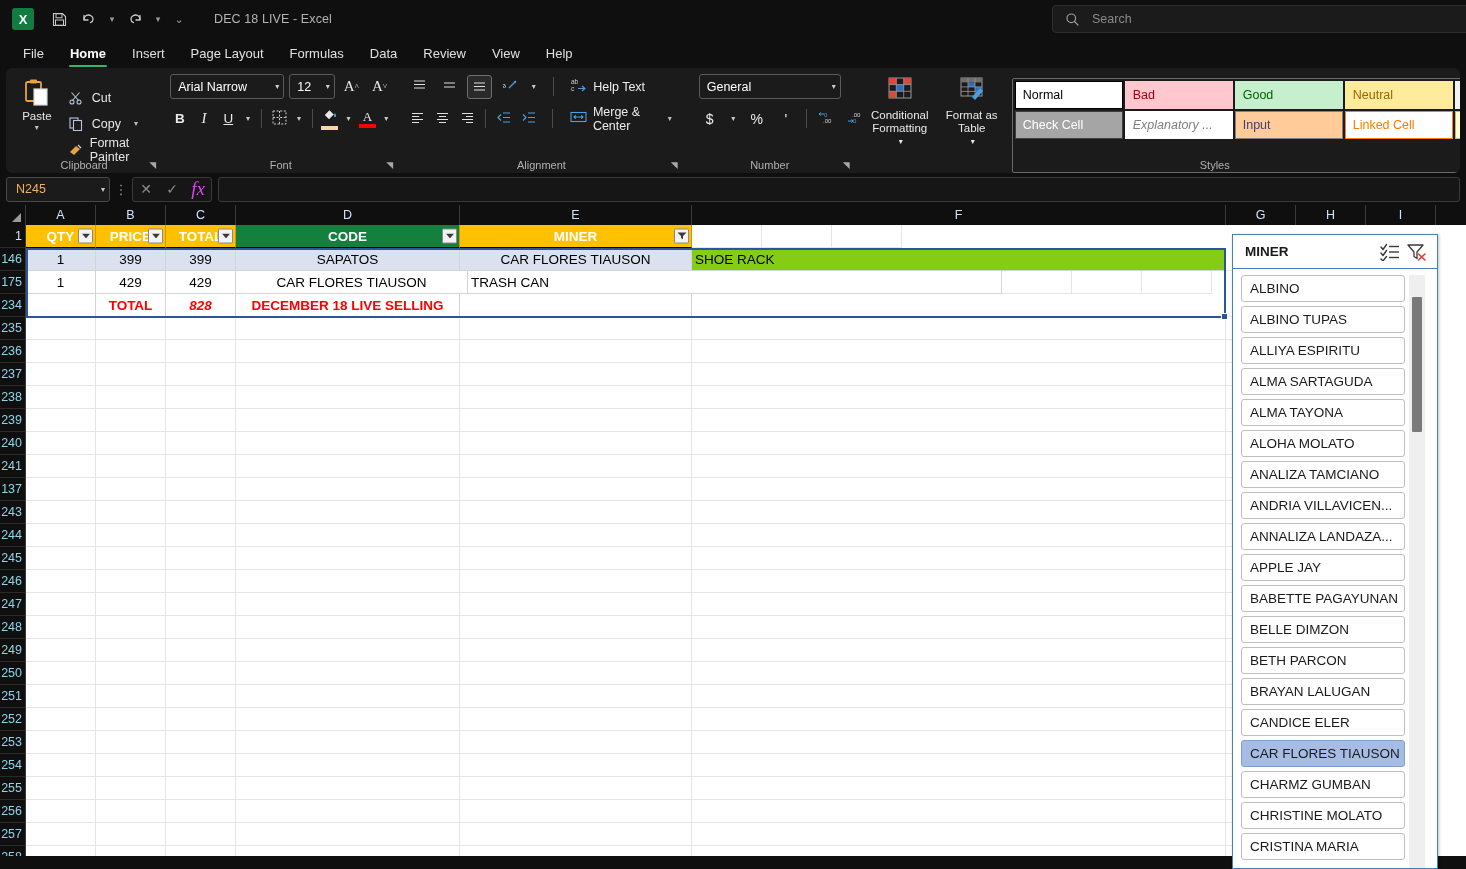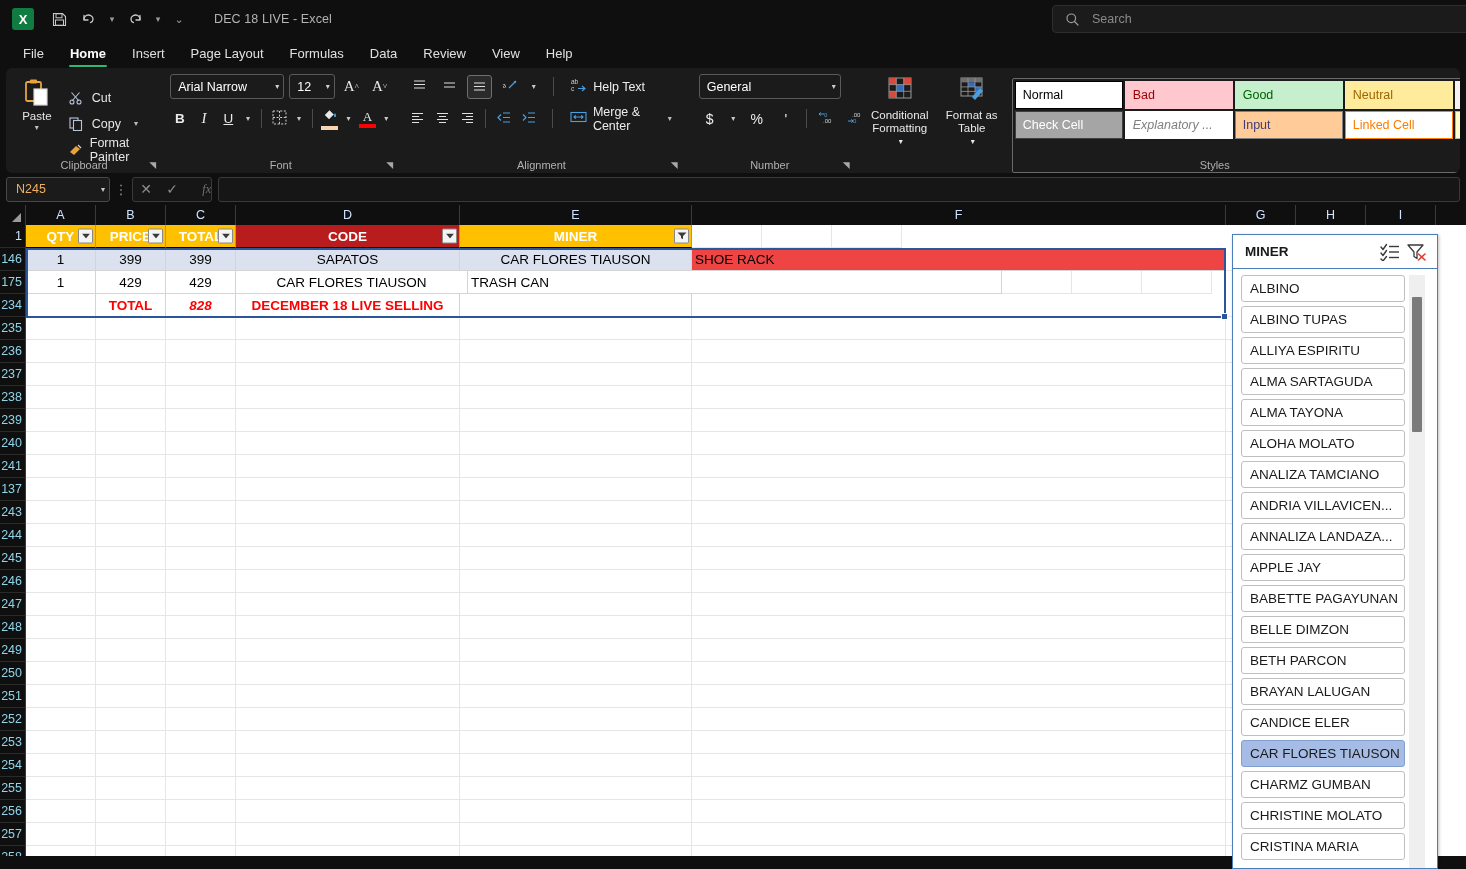--- a/index.html
+++ b/index.html
@@ -163,21 +163,21 @@
     color: #f0b060; font-size: 12.5px;
   }
   .namebox .cv { flex: 1; }
   .namebox .cc { color: #c8c8c8; font-size: 8px; }
   .fb-dots { width: 22px; text-align: center; color: #9a9a9a; font-size: 13px; }
   .fb-btns {
     height: 25px; display: flex; align-items: center;
     border: 1px solid #3a3a3a; border-radius: 3px; background: #161616;
   }
   .fb-btn { width: 26px; text-align: center; color: #8d8d8d; font-size: 14px; }
-  .fb-btn.fx { font-family: "Liberation Serif", serif; font-style: italic; color: #737373; font-size: 12px; text-align: right; }
+  .fb-btn.fx { font-family: "Liberation Serif", serif; font-style: italic; color: #d946ef; font-size: 19px; }
   .fb-input {
     flex: 1; height: 25px; margin-left: 6px;
     background: #161616; border: 1px solid #3a3a3a; border-radius: 3px;
   }
 
   
   .gridzone { position: relative; height: 651px; overflow: hidden; background: #fff; }
   .colhdr-row { display: flex; height: 20px; background: #0f0f0f; }
   .corner {
     width: 26px; background: #0f0f0f; position: relative;
@@ -763,21 +763,21 @@
             </span>
         </div>
         <div class="cell hdr" style="width: 70px; background: rgb(255, 192, 0);">
           <span>TOTAL</span>
           <span class="filter-btn">
               <svg width="8" height="5" viewBox="0 0 8 5">
                 <path d="M0 0 L8 0 L4 5 Z" fill="#3a3a3a"></path>
               </svg>
             </span>
         </div>
-        <div class="cell hdr" style="width: 224px; background: #b91c1c;">
+        <div class="cell hdr" style="width: 224px; background: #15803d;">
           <span>CODE</span>
           <span class="filter-btn">
               <svg width="8" height="5" viewBox="0 0 8 5">
                 <path d="M0 0 L8 0 L4 5 Z" fill="#3a3a3a"></path>
               </svg>
             </span>
         </div>
         <div class="cell hdr" style="width: 232px; background: rgb(255, 192, 0);">
           <span>MINER</span>
           <span class="filter-btn">
@@ -790,21 +790,21 @@
         <div class="cell empty" style="width:70px"></div>
         <div class="cell empty" style="width:70px"></div>
       </div>
 
       <div class="srow">
         <div class="cell ctr selrow" style="width: 70px; background: rgb(220, 225, 240);">1</div>
         <div class="cell ctr selrow" style="width: 70px; background: rgb(220, 225, 240);">399</div>
         <div class="cell ctr selrow" style="width: 70px; background: rgb(220, 225, 240);">399</div>
         <div class="cell ctr selrow" style="width: 224px; background: rgb(220, 225, 240);">SAPATOS</div>
         <div class="cell ctr selrow" style="width: 232px; background: rgb(220, 225, 240);">CAR FLORES TIAUSON</div>
-        <div class="cell lft selrow" style="width: 534px; background: #ef4444;">SHOE RACK</div>
+        <div class="cell lft selrow" style="width: 534px; background: #84cc16;">SHOE RACK</div>
         <div class="cell empty" style="width:70px"></div>
         <div class="cell empty" style="width:70px"></div>
         <div class="cell empty" style="width:70px"></div>
       </div>
 
       <div class="srow">
         <div class="cell ctr" style="width:70px">1</div>
         <div class="cell ctr" style="width:70px">429</div>
         <div class="cell ctr" style="width:70px">429</div>
         <div class="cell ctr" style="width:232px">CAR FLORES TIAUSON</div>

